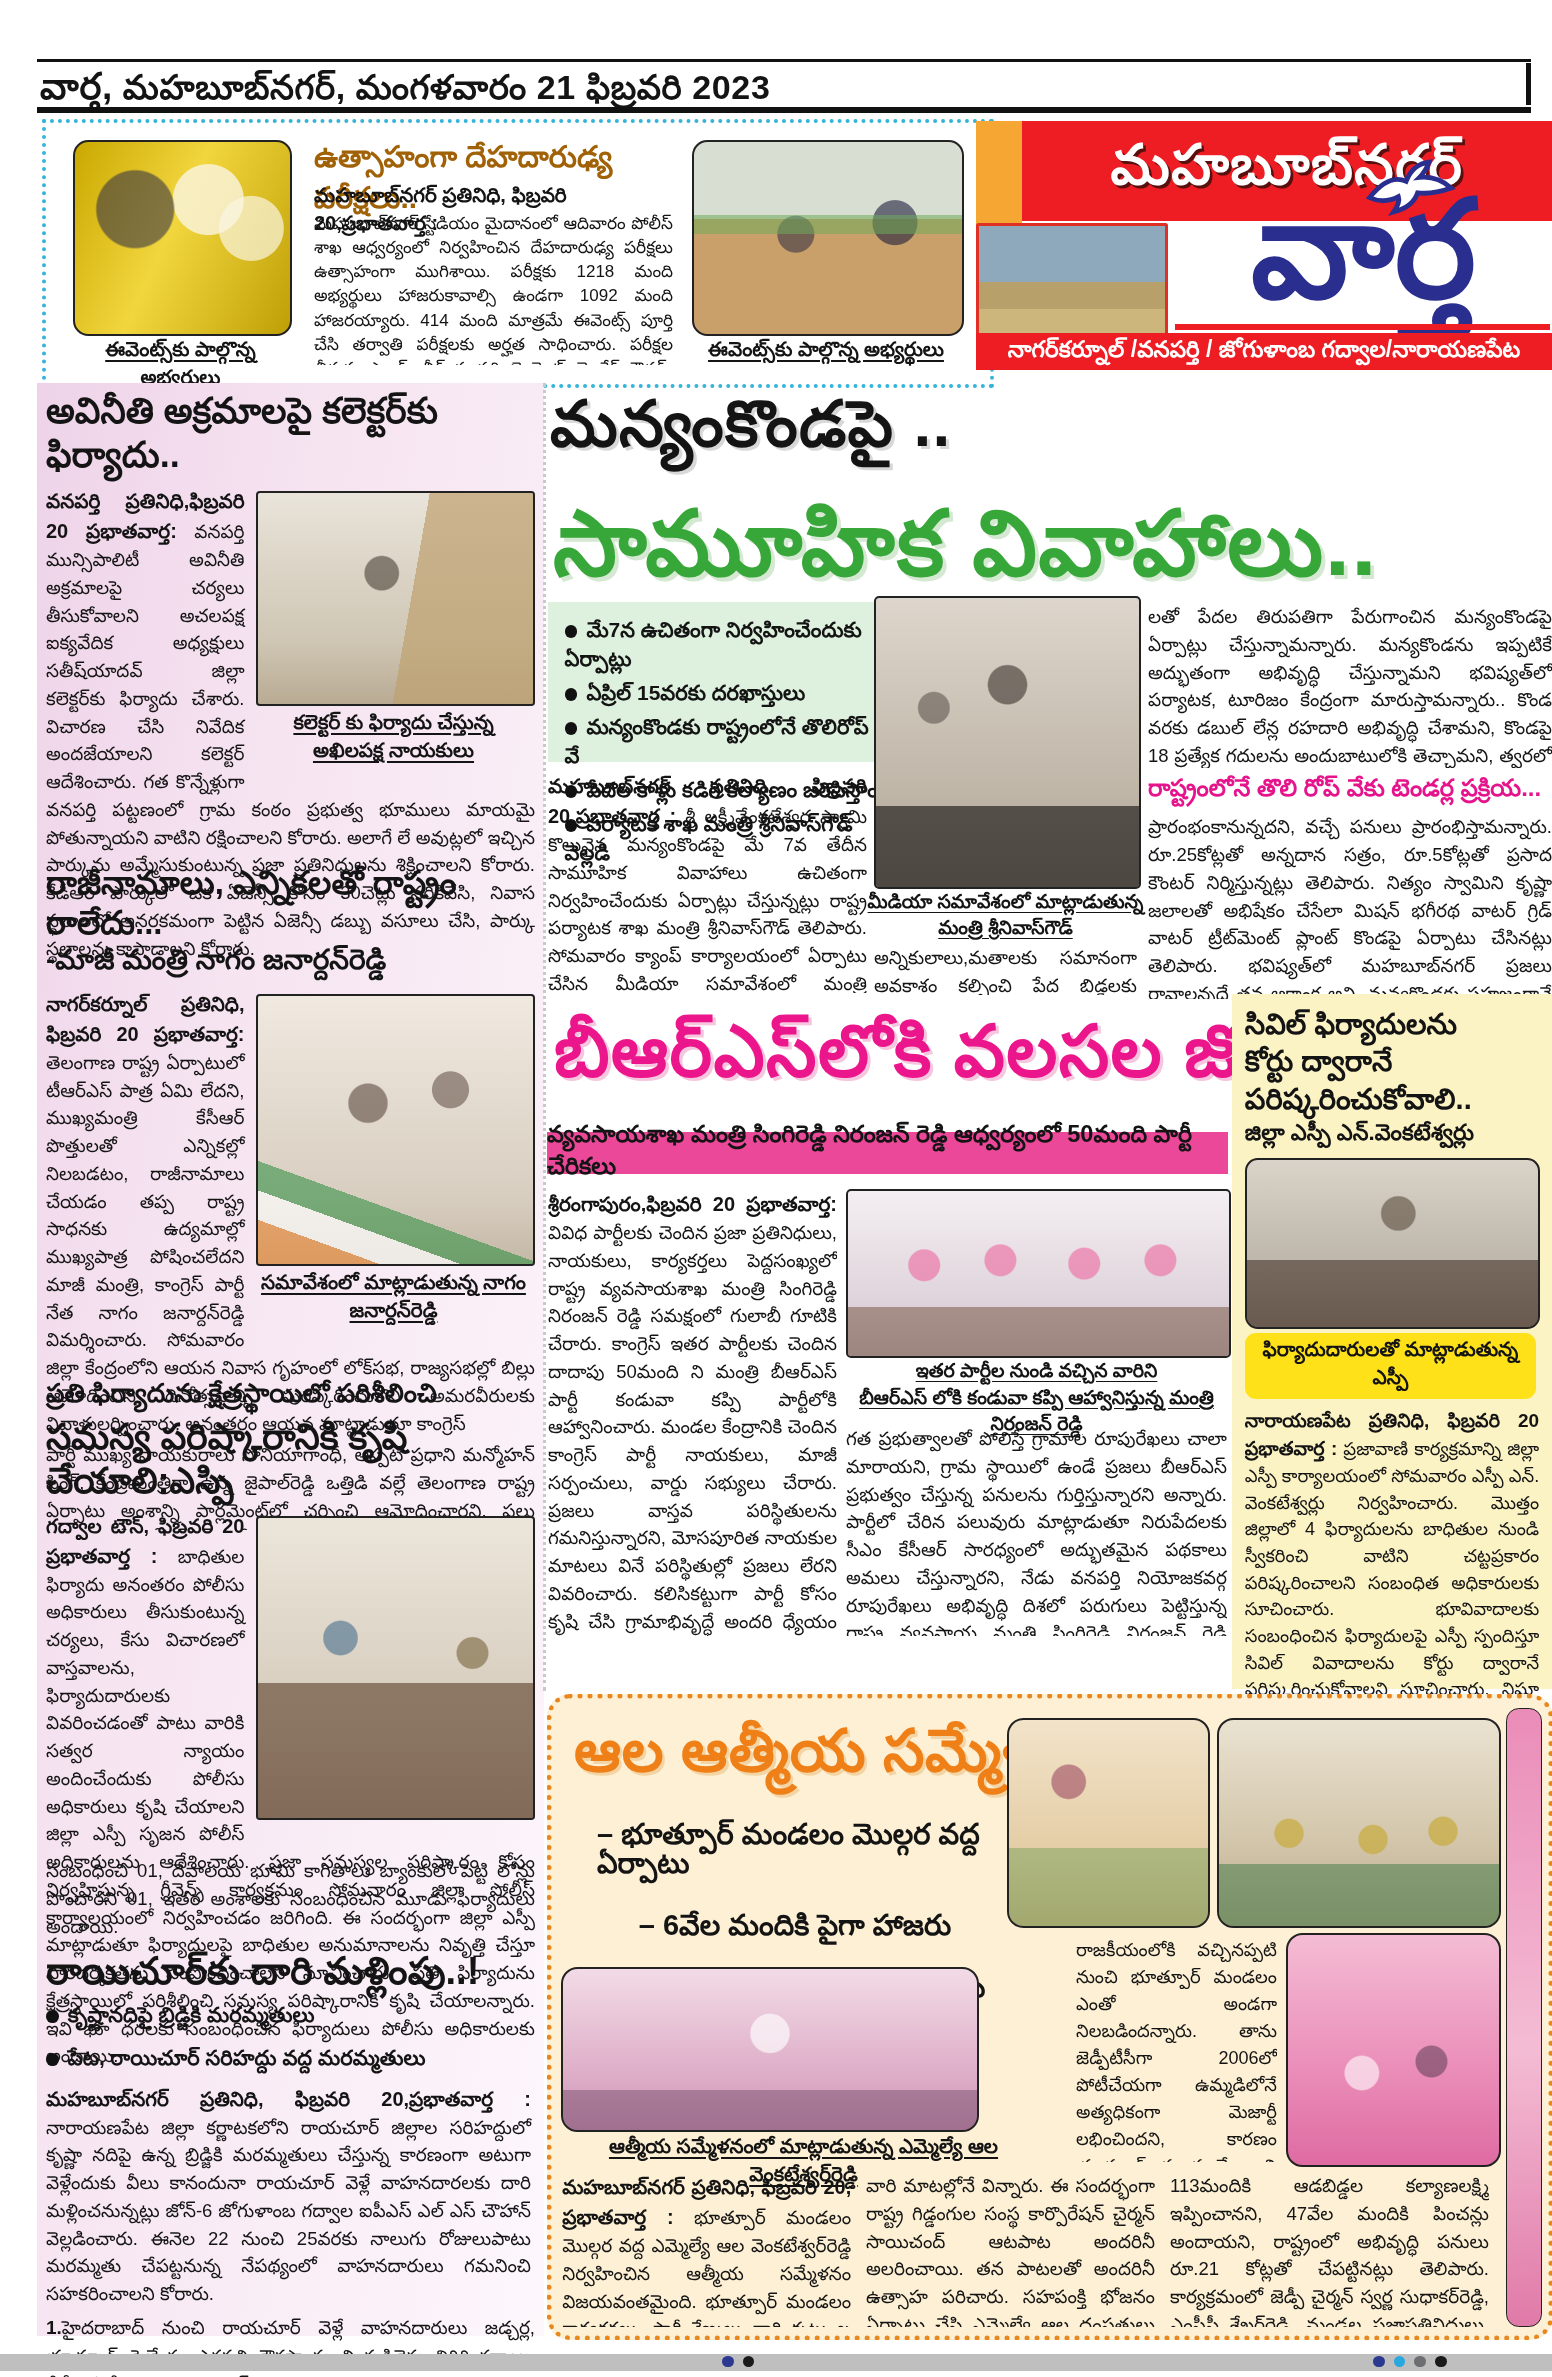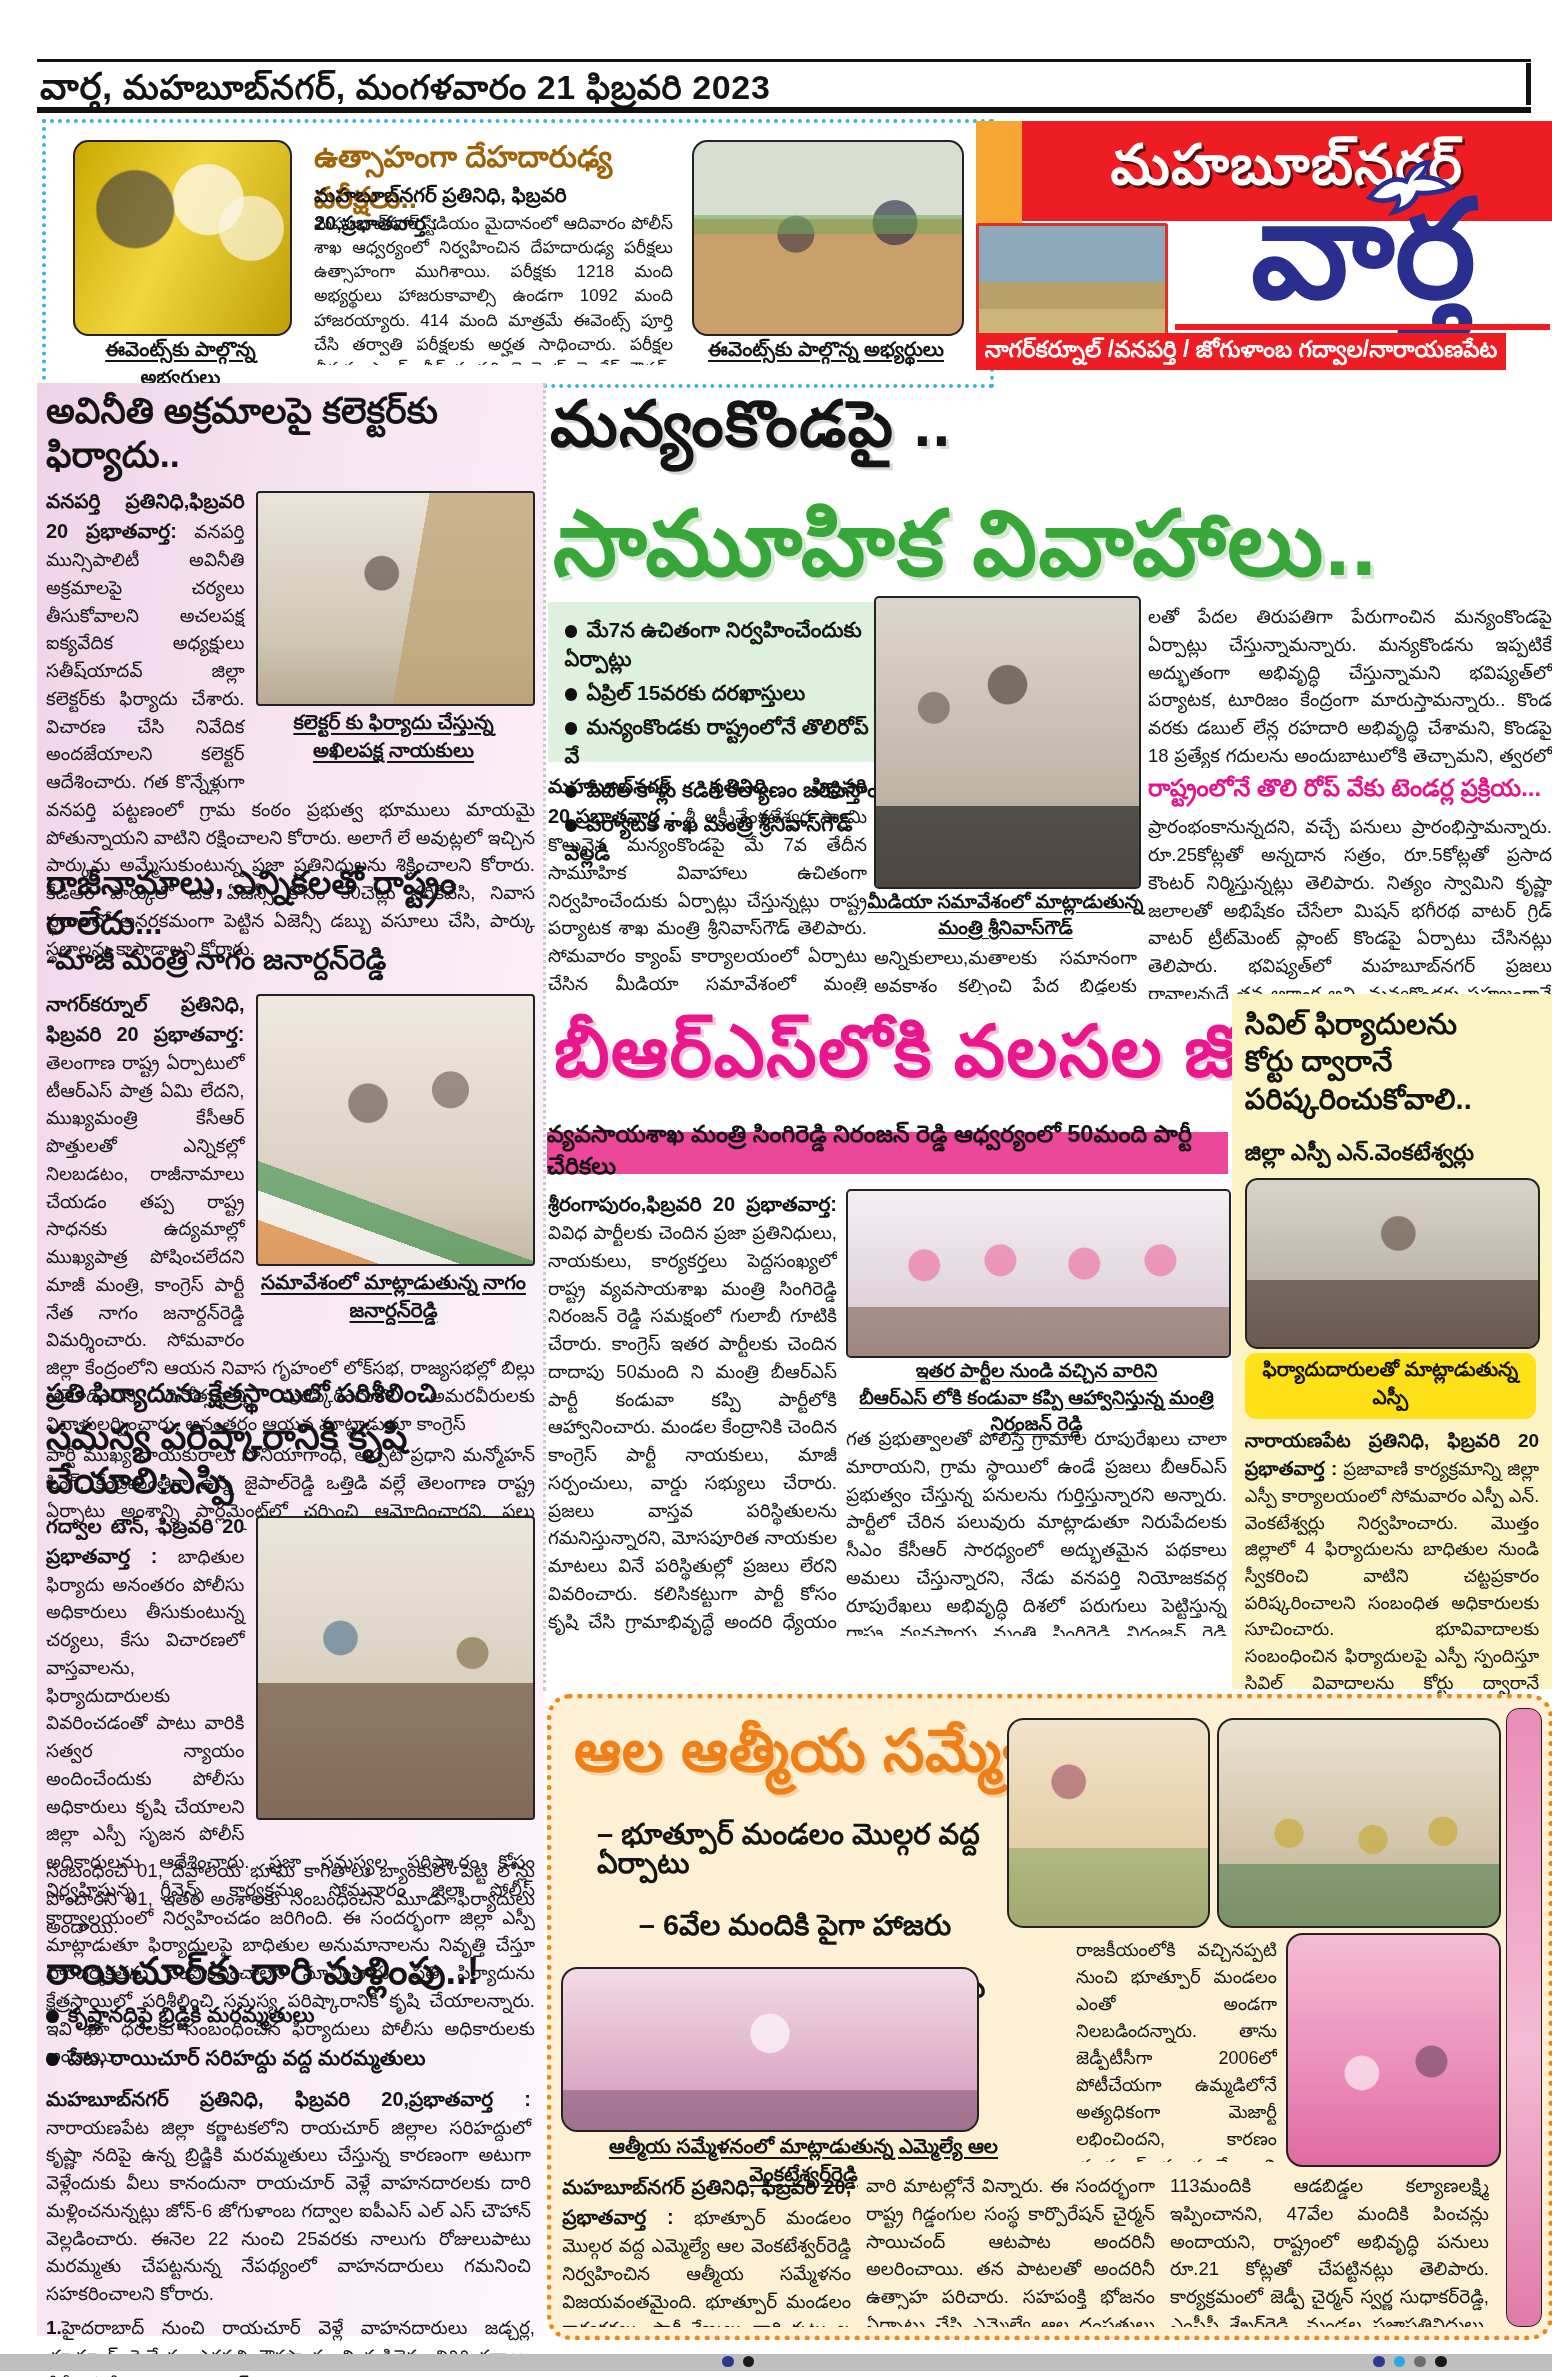--- a/index.html
+++ b/index.html
@@ -39,21 +39,21 @@
 
   
   .mast-orange{left:976px;top:121px;width:46px;height:212px;background:#f6a733;}
   .mast-red{left:1022px;top:121px;width:530px;height:100px;background:#ee1c23;display:flex;align-items:center;justify-content:center;}
   .mast-region{color:#fff;font-size:56px;font-weight:bold;text-shadow:2.6px 2.6px 0 #5a0f0f;letter-spacing:1.3px;}
   .mast-dam{left:976px;top:223px;width:186px;height:107px;border:3.8px solid #e03025;border-radius:2.6px;
     background:linear-gradient(#8fa9bc 0 52%,#b7a069 52% 78%,#cdb67c 78%);}
   .mast-brand{left:1175px;top:171px;width:377px;height:157px;display:flex;align-items:center;justify-content:center;}
   .mast-brand span{color:#2a2f8f;font-size:137px;font-weight:bold;line-height:1;}
   .mast-redline{left:1175px;top:324px;width:375px;height:5.7px;background:#ee1c23;}
-  .mast-districts{left:976px;top:333px;width:530px;height:37px;background:#ee1c23;display:flex;align-items:center;justify-content:center;}
+  .mast-districts{left:976px;top:333px;width:576px;height:37px;background:#ee1c23;display:flex;align-items:center;justify-content:center;}
   .mast-districts span{color:#fff;font-weight:bold;font-size:23px;}
   .dove{left:1360px;top:153px;width:96px;height:70px;}
 
   
   .left-col{left:37px;top:383px;width:507px;height:1953px;
     background:linear-gradient(100deg,#eed3e8 0%,#f6e4f1 35%,#fdf7fc 100%);}
   .vsep{left:543px;top:383px;width:0;height:1308px;border-left:3.8px dotted #c9c9c9;}
   .story{position:absolute;left:9px;width:489px;}
   .lh1{font-size:36px;font-weight:bold;line-height:1.22;}
   .lh2{font-size:28px;font-weight:bold;}
@@ -100,21 +100,21 @@
   .ph-brs:before{content:"";display:block;width:100%;height:100%;
     background:radial-gradient(circle at 20% 45%, rgba(236,120,170,.7) 0 15.3px, transparent 16.6px),
                radial-gradient(circle at 40% 42%, rgba(236,120,170,.7) 0 15.3px, transparent 16.6px),
                radial-gradient(circle at 62% 44%, rgba(236,120,170,.7) 0 15.3px, transparent 16.6px),
                radial-gradient(circle at 82% 42%, rgba(236,120,170,.7) 0 15.3px, transparent 16.6px),
                linear-gradient(transparent 0 70%, rgba(120,90,70,.55) 70% 100%);}
 
   
   .civil-box{left:1232px;top:994px;width:320px;height:695px;background:#fcf3c5;padding:11.5px 12.8px;box-sizing:border-box;}
   .civil-h{font-size:29px;font-weight:bold;line-height:1.3;}
-  .civil-sub{font-size:22.4px;font-weight:bold;margin-top:21px;}
+  .civil-sub{font-size:22.4px;font-weight:bold;margin-top:1px;}
   .ph-sp{background:linear-gradient(#d9d3c9,#b9b2a5 70%,#9e9588);}
   .ph-sp:before{content:"";display:block;width:100%;height:100%;
     background:radial-gradient(circle at 52% 32%, rgba(90,75,60,.6) 0 16.6px, transparent 18px),
                linear-gradient(transparent 0 60%, rgba(70,50,40,.6) 60% 100%);}
   .civil-cap{background:#ffe11a;font-weight:bold;font-size:20px;text-align:center;padding:5.1px 2.6px;border-radius:11px;}
 
   
   .meet-box{left:547px;top:1694px;width:1006px;height:646px;border:5.7px dotted #e8871e;border-radius:23px;
     background:#fdf0d4;box-sizing:border-box;}
   .meet-headline{left:22px;top:18px;font-size:59px;font-weight:bold;color:#ef7f17;text-shadow:2.6px 2.6px 0 #f3d4a4;letter-spacing:0.6px;}

